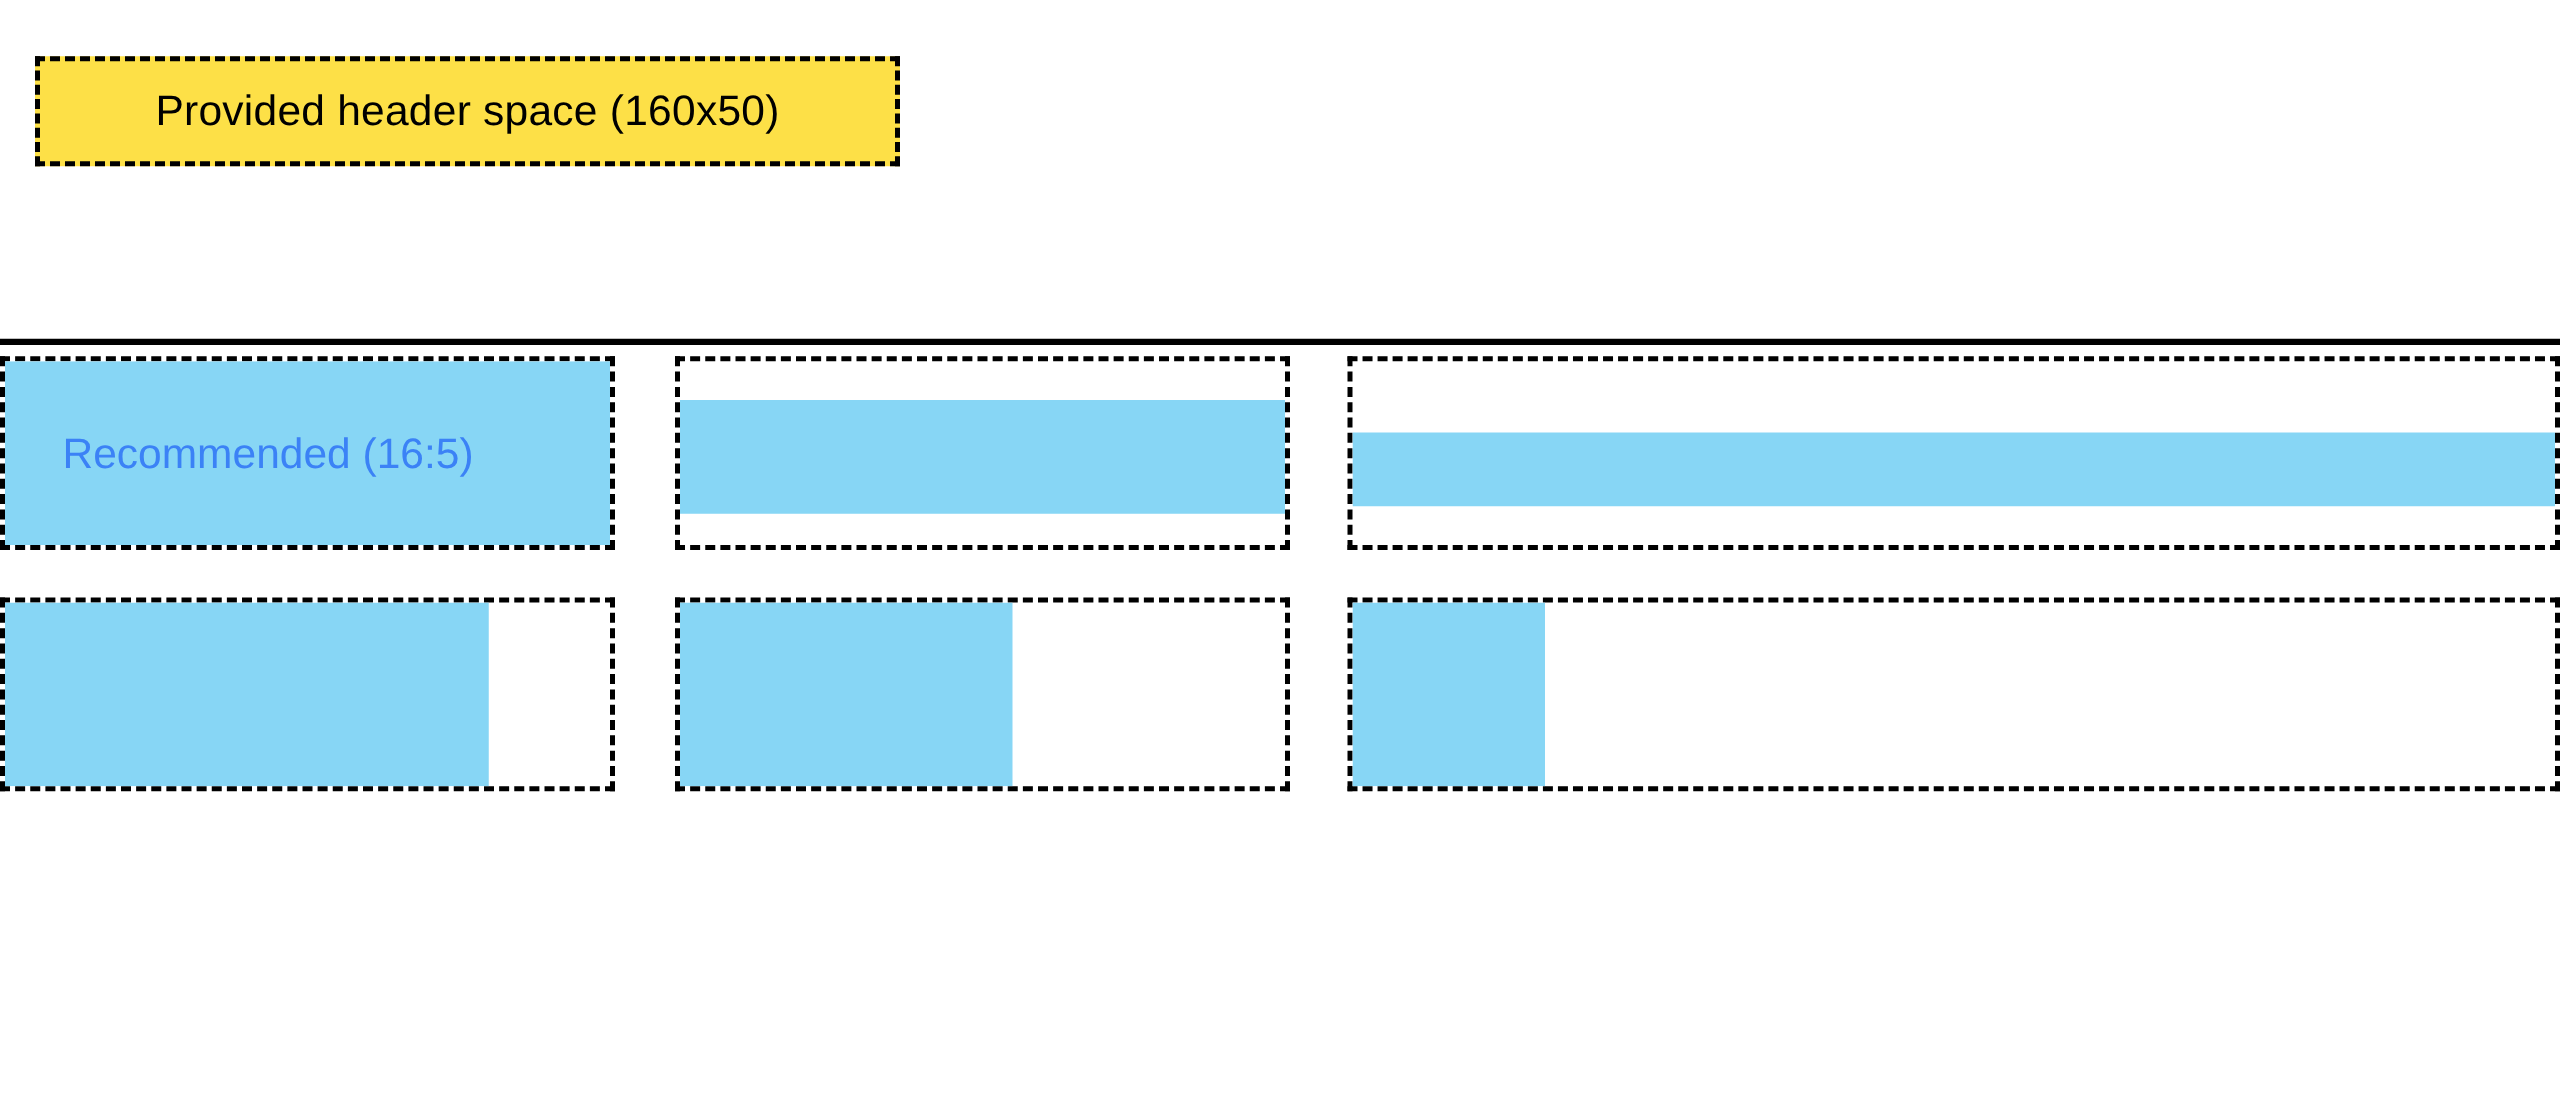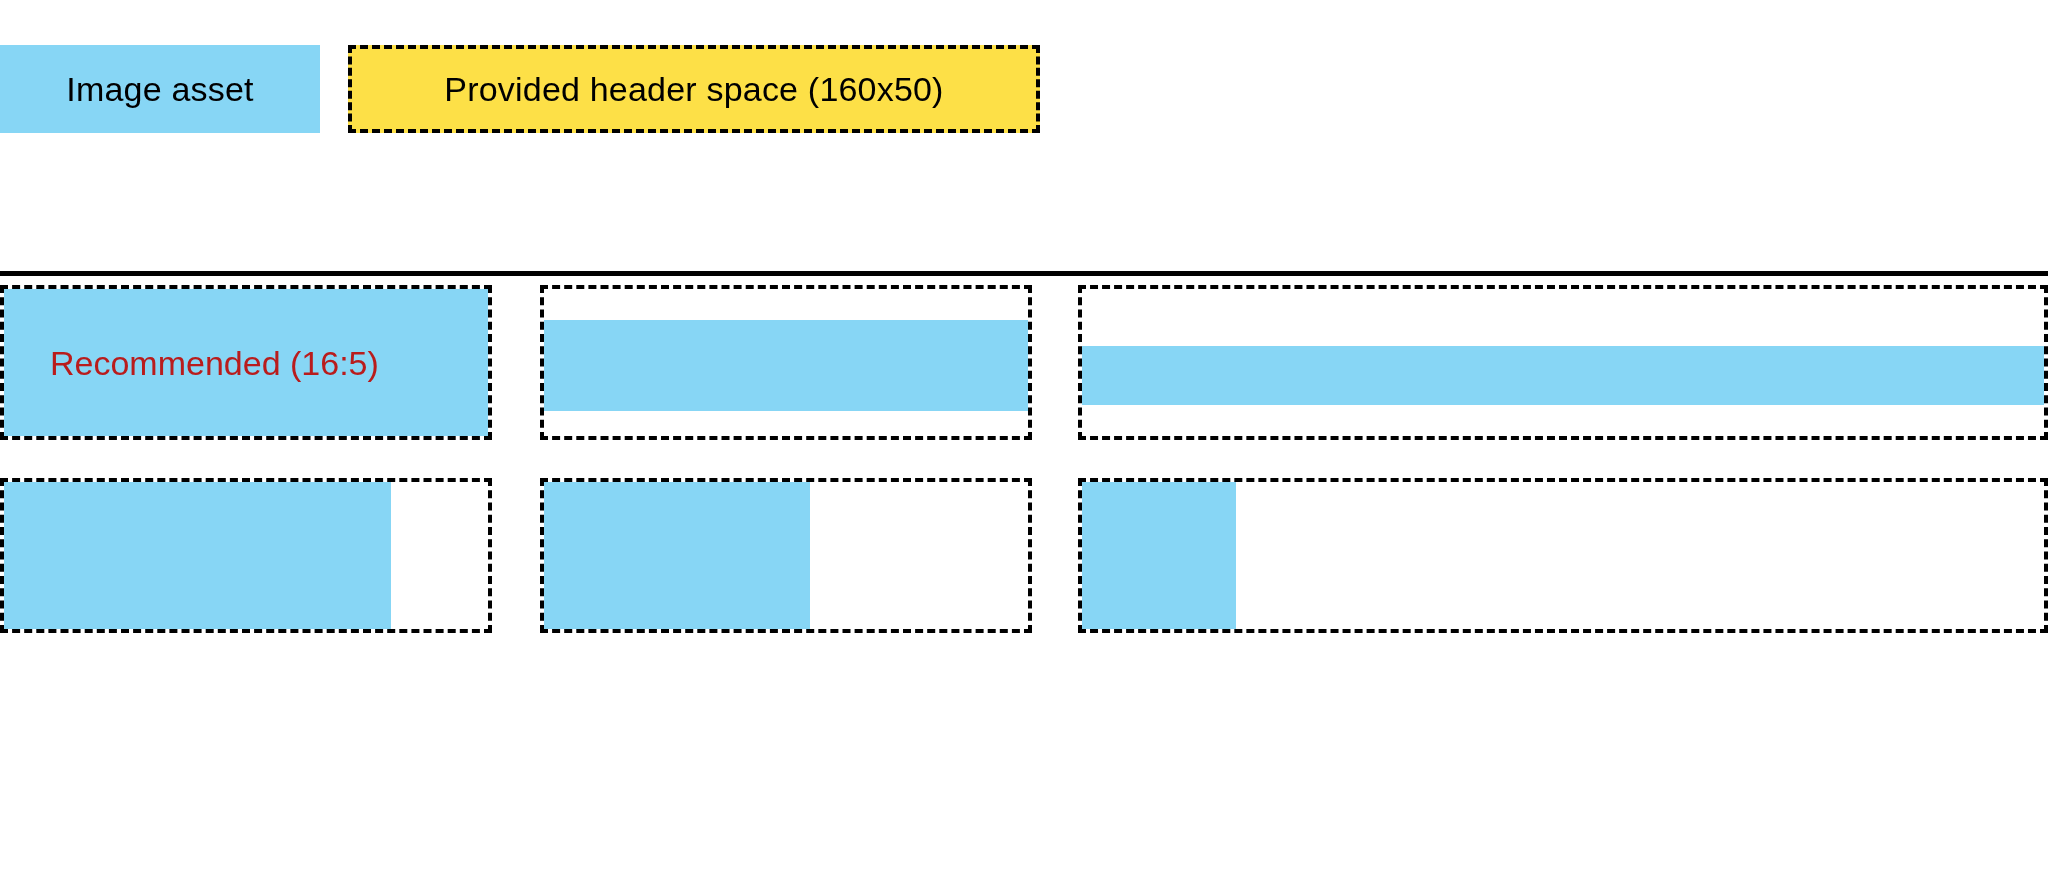--- a/index.html
+++ b/index.html
@@ -109,40 +109,37 @@
     position: absolute;
     background: #87D6F5;
   }
 
   .cell-label {
     position: absolute;
     left: 46px;
     top: 50%;
     transform: translateY(-50%);
     font-size: 34px;
-    color: #b91c1c;
+    color: #3b82f6;
     line-height: 1;
     white-space: nowrap;
     z-index: 2;
   }
 
   
   .col-a { left: 0px;    width: 492px;  }
   .col-b { left: 540px;  width: 492px;  }
   .col-c { left: 1078px; width: 970px;  }
 </style>
 </head>
 <body style="background: rgb(255, 255, 255);">
 
 <div id="stage">
 
   <div class="legend-row">
-    <div class="legend-swatch" style="background: rgb(135, 214, 245);">
-      <span class="legend-text">Image asset</span>
-    </div>
     <div class="legend-gap"></div>
     <div class="legend-box">
       <span class="legend-text">Provided header space (160x50)</span>
     </div>
   </div>
 
   <div class="divider" style="background: rgb(0, 0, 0);"></div>
 
   <div class="grid">
 

